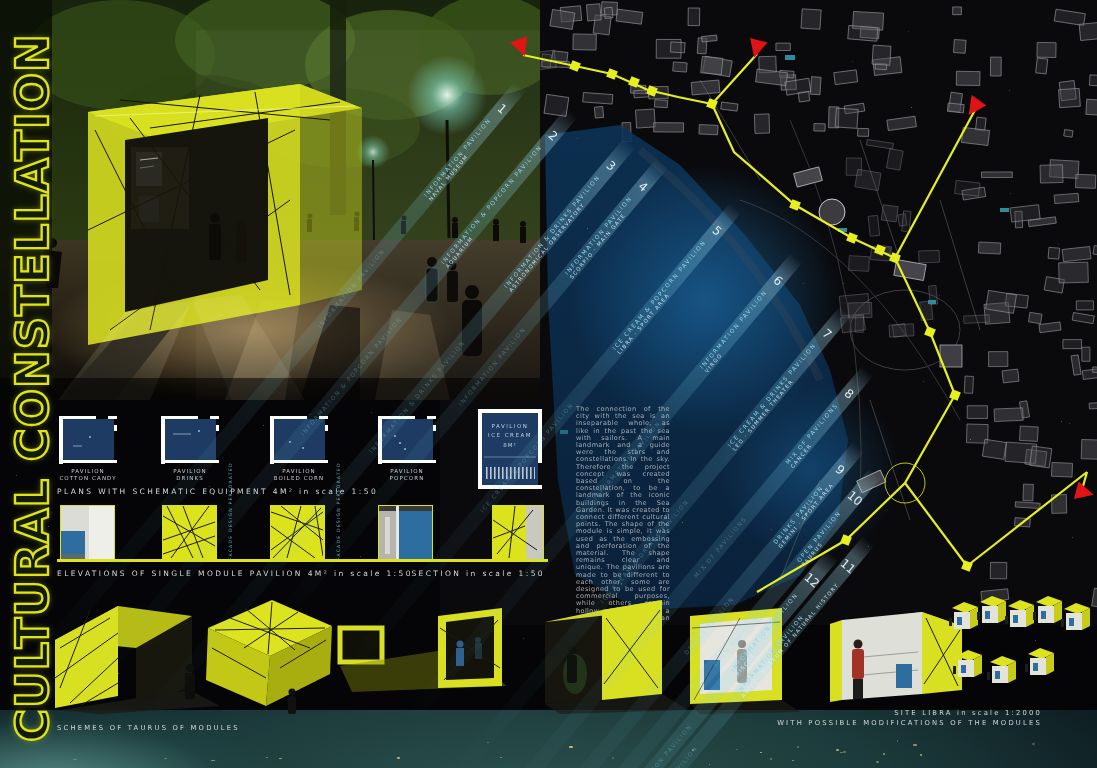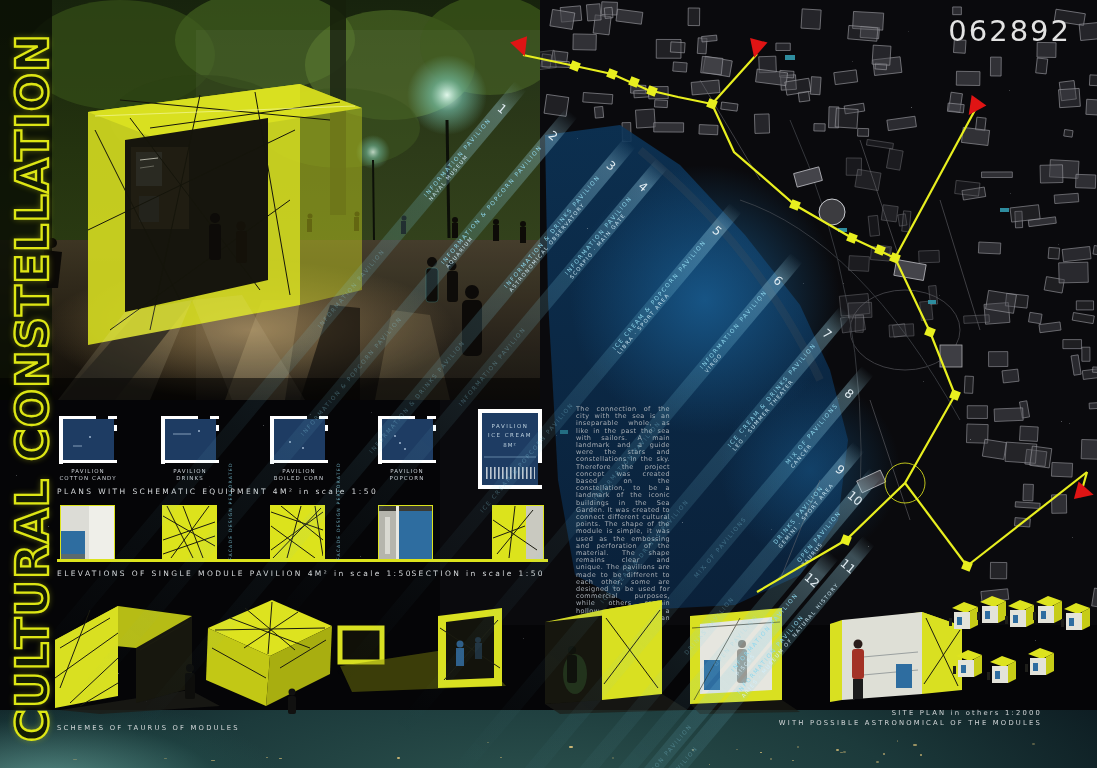--- a/index.html
+++ b/index.html
@@ -345,21 +345,20 @@
         <circle cx="452" cy="266" r="4.5" fill="#0e0c09"></circle>
           <rect x="447" y="271" width="11" height="31" rx="3" fill="#0e0c09"></rect>
         <circle cx="472" cy="292" r="7" fill="#0c0a08"></circle>
           <rect x="462" y="300" width="20" height="56" rx="5" fill="#0c0a08"></rect>
       </g>
       <rect y="378" width="540" height="22" fill="#000" opacity=".55"></rect>
     </svg>
   </div>
 
   <div id="board-title">CULTURAL CONSTELLATION</div>
-  <div id="board-code">062892</div>
 
   <div class="plan-card" style="left:59px;top:416px;">
     <svg width="58" height="48" viewBox="0 0 58 48">
       <rect x="3" y="3" width="52" height="41" fill="#1e3c63"></rect>
       <rect x="0" y="0" width="4" height="48" fill="#fff"></rect>
         <rect x="0" y="0" width="37" height="3" fill="#fff"></rect>
       <rect x="49" y="0" width="9" height="3" fill="#fff"></rect>
         <rect x="0" y="44" width="58" height="3" fill="#fff"></rect>
       <rect x="55" y="9" width="3" height="6" fill="#fff"></rect>
       <line x1="14" y1="30" x2="23" y2="30" stroke="#9fb6cf" stroke-width=".8"></line>
@@ -778,22 +777,22 @@
     <g fill="#e01414">
       <polygon points="0,-11 9,7 -9,7" transform="translate(521,46) rotate(160)"></polygon>
       <polygon points="0,-11 9,7 -9,7" transform="translate(757,47) rotate(195)"></polygon>
       <polygon points="0,-11 9,7 -9,7" transform="translate(975,106) rotate(215)"></polygon>
       <polygon points="0,-11 9,7 -9,7" transform="translate(1083,492) rotate(105)"></polygon>
     </g>
   </svg>
 
   <div id="schemes-caption">SCHEMES OF TAURUS OF MODULES</div>
   <div id="siteplan-caption">
-    <span>SITE PLAN in others 1:2000</span><br>
-    <span>WITH POSSIBLE ASTRONOMICAL OF THE MODULES</span>
+    <span>SITE LIBRA in scale 1:2000</span><br>
+    <span>WITH POSSIBLE MODIFICATIONS OF THE MODULES</span>
   </div>
 
 <div class="star" style="left: 1071.67px; top: 536.854px; width: 1px; height: 1px; opacity: 0.358578;"></div>
     <div class="star" style="left: 263.198px; top: 424.954px; width: 1px; height: 1px; opacity: 0.441929;"></div>
     <div class="star" style="left: 838.207px; top: 398.133px; width: 1px; height: 1px; opacity: 0.228855;"></div>
     <div class="star" style="left: 586.609px; top: 227.582px; width: 1px; height: 1px; opacity: 0.541178;"></div>
     <div class="star" style="left: 271.544px; top: 674.135px; width: 1px; height: 1px; opacity: 0.226317;"></div>
     <div class="star" style="left: 319.173px; top: 420.788px; width: 1px; height: 1px; opacity: 0.454749;"></div>
     <div class="star" style="left: 81.7463px; top: 701.138px; width: 1px; height: 1px; opacity: 0.371484;"></div>
     <div class="star" style="left: 681.922px; top: 522.31px; width: 1px; height: 1px; opacity: 0.536396;"></div>

